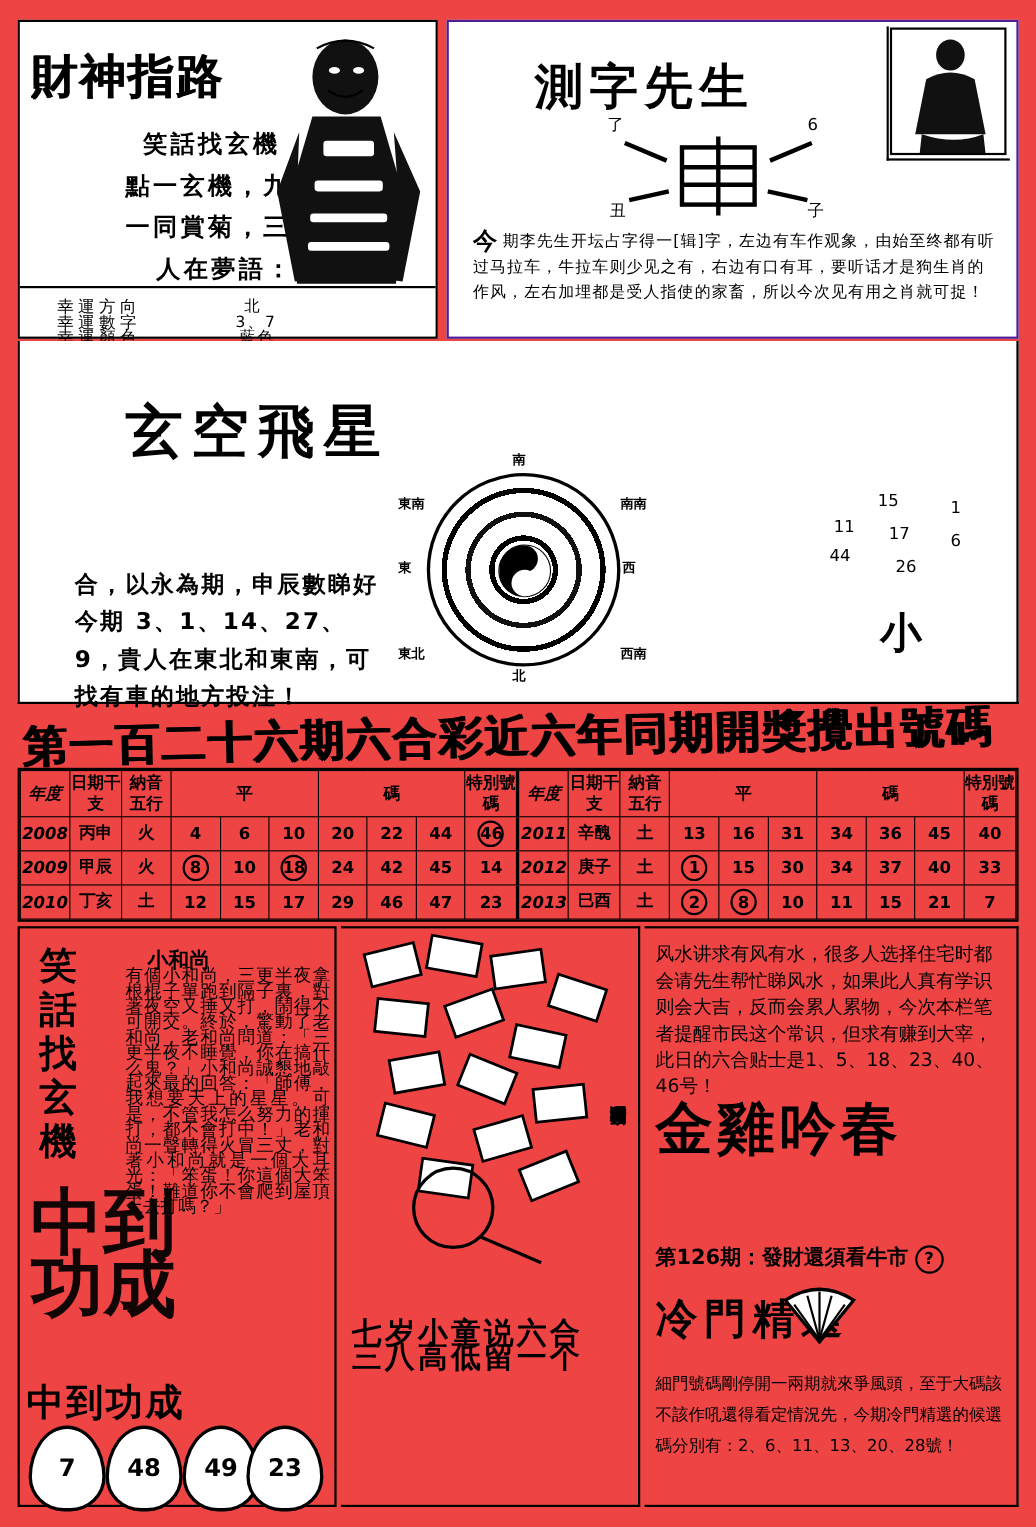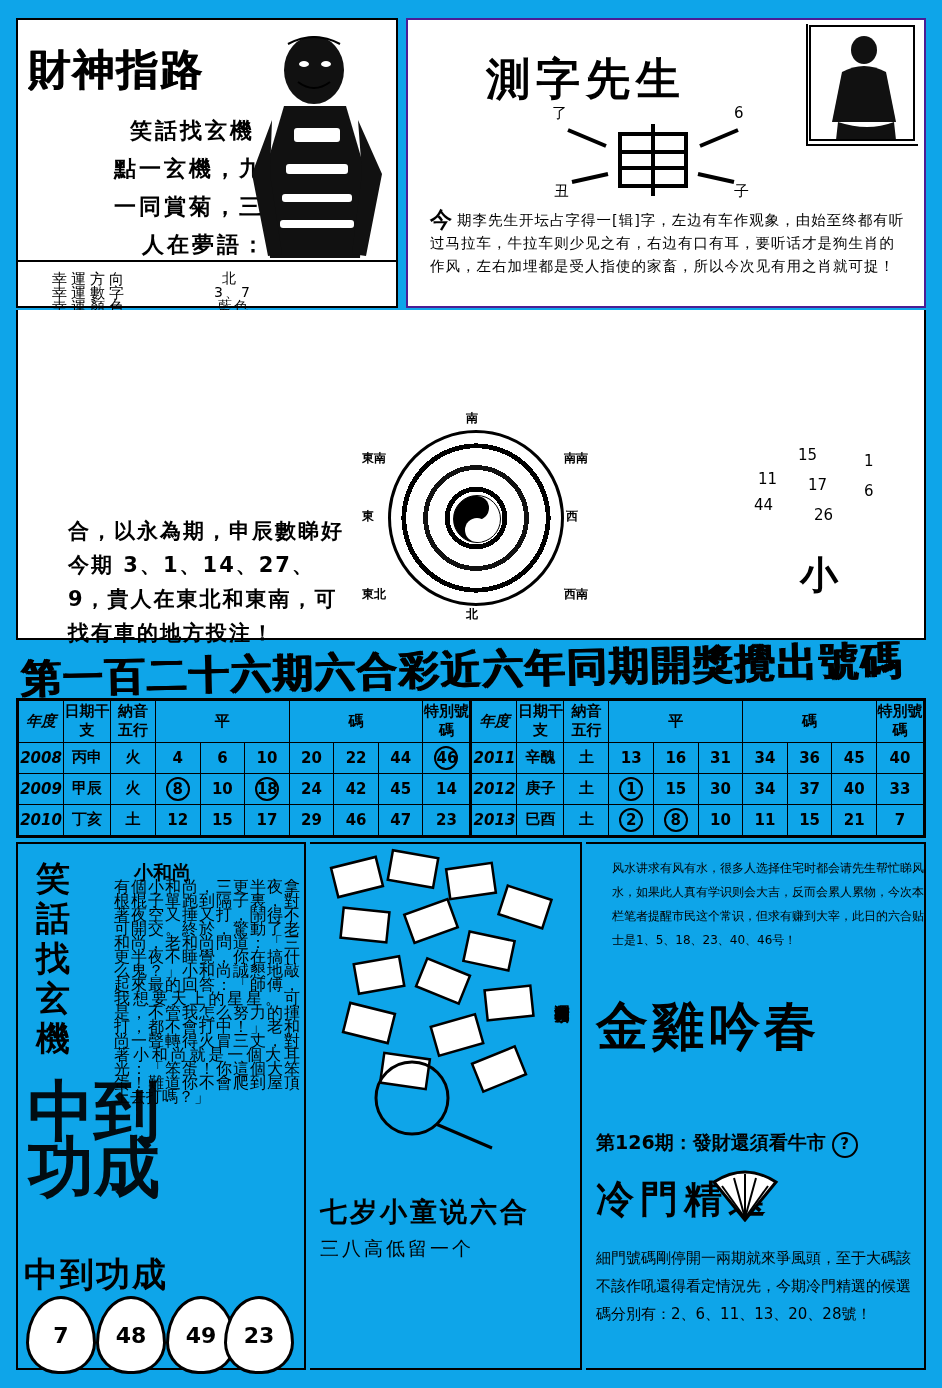--- a/index.html
+++ b/index.html
@@ -1,17 +1,17 @@
 <!DOCTYPE html>
 <html><head>
 <meta charset="utf-8">
 <style>
   html,body{margin:0;padding:0;background:#ffffff;}
   body{width:942px;height:1388px;position:relative;font-family:"DejaVu Sans","Liberation Sans",sans-serif;color:#000;}
-  .page{position:absolute;left:0;top:0;width:942px;height:1388px;overflow:hidden;background:#0ea5e9;}
+  .page{position:absolute;left:0;top:0;width:942px;height:1388px;overflow:hidden;background:#ef4444;}
   .bx{position:absolute;box-sizing:border-box;}
 
   
   #tl{left:16px;top:18px;width:382px;height:290px;border:2px solid #000;background:#fff;}
   #tl-title{position:absolute;left:10px;top:22px;width:248px;height:56px;font-size:42px;font-weight:bold;letter-spacing:2px;
     background:linear-gradient(175deg,#000 0 46%,#1a1a1a 46% 54%,#000 54% 100%);
     -webkit-background-clip:text;background-clip:text;color:transparent;
     text-shadow:1px 0 0 #000;}
   .tl-line{position:absolute;font-size:22px;font-weight:bold;letter-spacing:3px;color:#000;}
   #tlv1{left:112px;top:96px;}
@@ -76,25 +76,25 @@
   .ball{position:absolute;width:64px;height:72px;border:3px solid #000;border-radius:50% 50% 46% 46%/60% 60% 40% 40%;
     display:flex;align-items:center;justify-content:center;font-size:22px;font-weight:bold;background:#fff;}
   #balls{position:absolute;left:0;top:452px;width:100%;height:76px;}
   #blman{position:absolute;left:10px;top:468px;width:44px;height:50px;}
 
   
   #bc{left:310px;top:842px;width:272px;height:528px;border:2px solid #000;border-left:none;}
   #bc-art{position:absolute;left:6px;top:4px;width:262px;height:310px;}
   #bc-vtext{position:absolute;right:8px;top:150px;width:54px;font-size:15px;font-weight:bold;line-height:20px;writing-mode:vertical-rl;text-orientation:upright;}
   #bc-l1{position:absolute;left:10px;top:350px;width:256px;font-size:27px;font-weight:bold;letter-spacing:3px;}
-  #bc-l2{position:absolute;left:10px;top:392px;width:256px;font-size:19px;font-weight:normal;letter-spacing:3px;}
+  #bc-l2{position:absolute;left:10px;top:372px;width:256px;font-size:27px;font-weight:bold;letter-spacing:3px;}
 
   
   #br{left:586px;top:842px;width:340px;height:528px;border:2px solid #000;border-left:none;}
-  #br-text{position:absolute;left:10px;top:12px;width:320px;font-size:12px;line-height:24px;margin-left:16px;}
+  #br-text{position:absolute;left:10px;top:12px;width:320px;font-size:17px;line-height:24px;}
   #br-title{position:absolute;left:10px;top:148px;width:260px;height:120px;font-size:52px;font-weight:bold;letter-spacing:4px;}
   #br-issue{position:absolute;left:10px;top:286px;font-size:19px;font-weight:bold;}
   #br-q{display:inline-block;width:22px;height:22px;border:2px solid #000;border-radius:50%;line-height:20px;text-align:center;font-size:15px;margin-left:6px;}
   #br-cold{position:absolute;left:10px;top:330px;width:320px;height:52px;font-size:38px;font-weight:bold;letter-spacing:6px;}
   #br-fan{position:absolute;left:124px;top:322px;width:70px;height:56px;}
   #br-bottom{position:absolute;left:10px;top:400px;width:322px;font-size:15px;line-height:28px;}
   .rot{transform:rotate(-1.2deg);}
 </style>
 </head>
 <body>
@@ -172,20 +172,21 @@
       <span class="gsmall" style="left:-4px;top:62px;">丑</span>
       <span class="gsmall" style="left:176px;top:62px;">子</span>
     </div>
 
     <div id="trtext">
       <span class="big">今</span><span>期李先生开坛占字得一[辑]字，左边有车作观象，由始至终都有听过马拉车，牛拉车则少见之有，右边有口有耳，要听话才是狗生肖的作风，左右加埋都是受人指使的家畜，所以今次见有用之肖就可捉！</span>
     </div>
   </div>
 
   <div class="bx" id="mid">
+    <div id="m-t1">玄空飛星</div>
 
     <div id="luopan">
       <div id="taiji"></div>
     </div>
     <span class="compass-lbl" style="left:448px;top:100px;">南</span>
     <span class="compass-lbl" style="left:448px;top:296px;">北</span>
     <span class="compass-lbl" style="left:344px;top:198px;">東</span>
     <span class="compass-lbl" style="left:548px;top:198px;">西</span>
     <span class="compass-lbl" style="left:344px;top:140px;">東南</span>
     <span class="compass-lbl" style="left:546px;top:140px;">南南</span>

